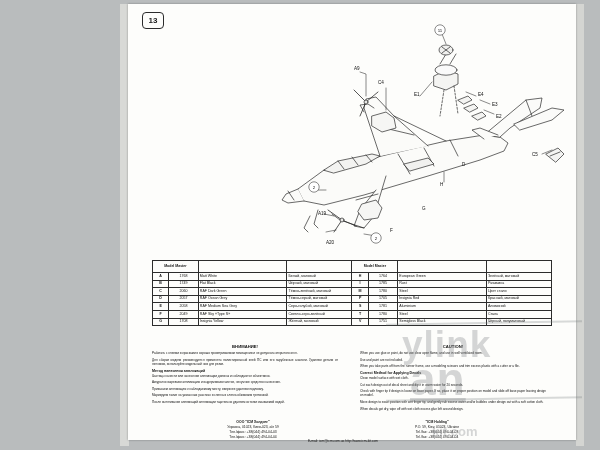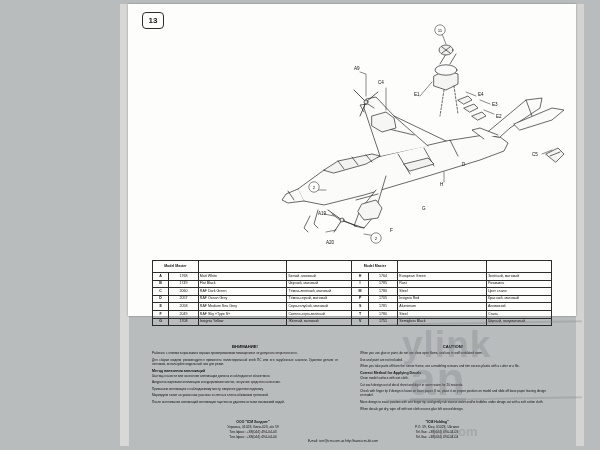--- a/index.html
+++ b/index.html
@@ -1,17 +1,17 @@
 <!DOCTYPE html>
 <html><head>
 <meta charset="utf-8">
 <style>
   html,body{margin:0;padding:0;}
   body{width:600px;height:450px;background:#b9bcbd;font-family:"Liberation Sans",sans-serif;overflow:hidden;}
-  .page{position:absolute;left:128px;top:4px;width:448px;height:312px;background:#fdfdfb;box-shadow:0 0 2px rgba(0,0,0,.35);}
+  .page{position:absolute;left:128px;top:4px;width:448px;height:436px;background:#fdfdfb;box-shadow:0 0 2px rgba(0,0,0,.35);}
   .edge-left{position:absolute;left:120px;top:4px;width:9px;height:442px;background:#d8d9d6;}
   .edge-right{position:absolute;left:576px;top:4px;width:8px;height:442px;background:#d4d5d2;}
 
   
   .stepbox{position:absolute;left:14px;top:8px;width:20px;height:15px;border:1px solid #2b2b2b;border-radius:4px;display:flex;align-items:center;justify-content:center;font-size:8px;font-weight:bold;color:#1c1c1c;}
 
   
   .wm{position:absolute;color:rgba(120,124,126,.30);font-weight:bold;white-space:nowrap;pointer-events:none;}
   .wm1{left:402px;top:316px;font-size:37px;letter-spacing:1px;margin-top:8px;}
   .wm2{left:410px;top:352px;font-size:46px;letter-spacing:1px;text-decoration:underline;}

